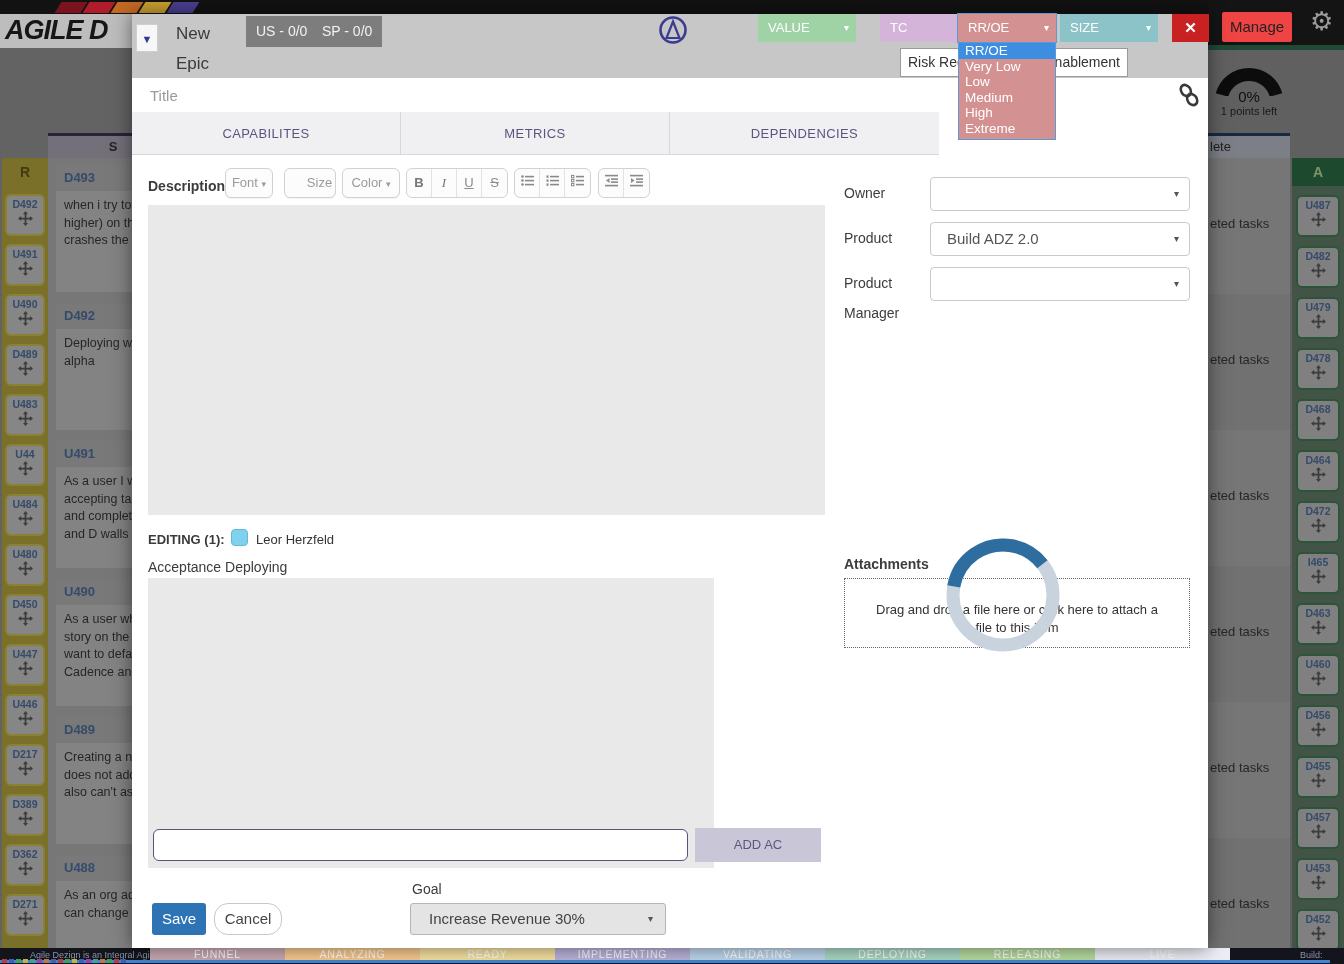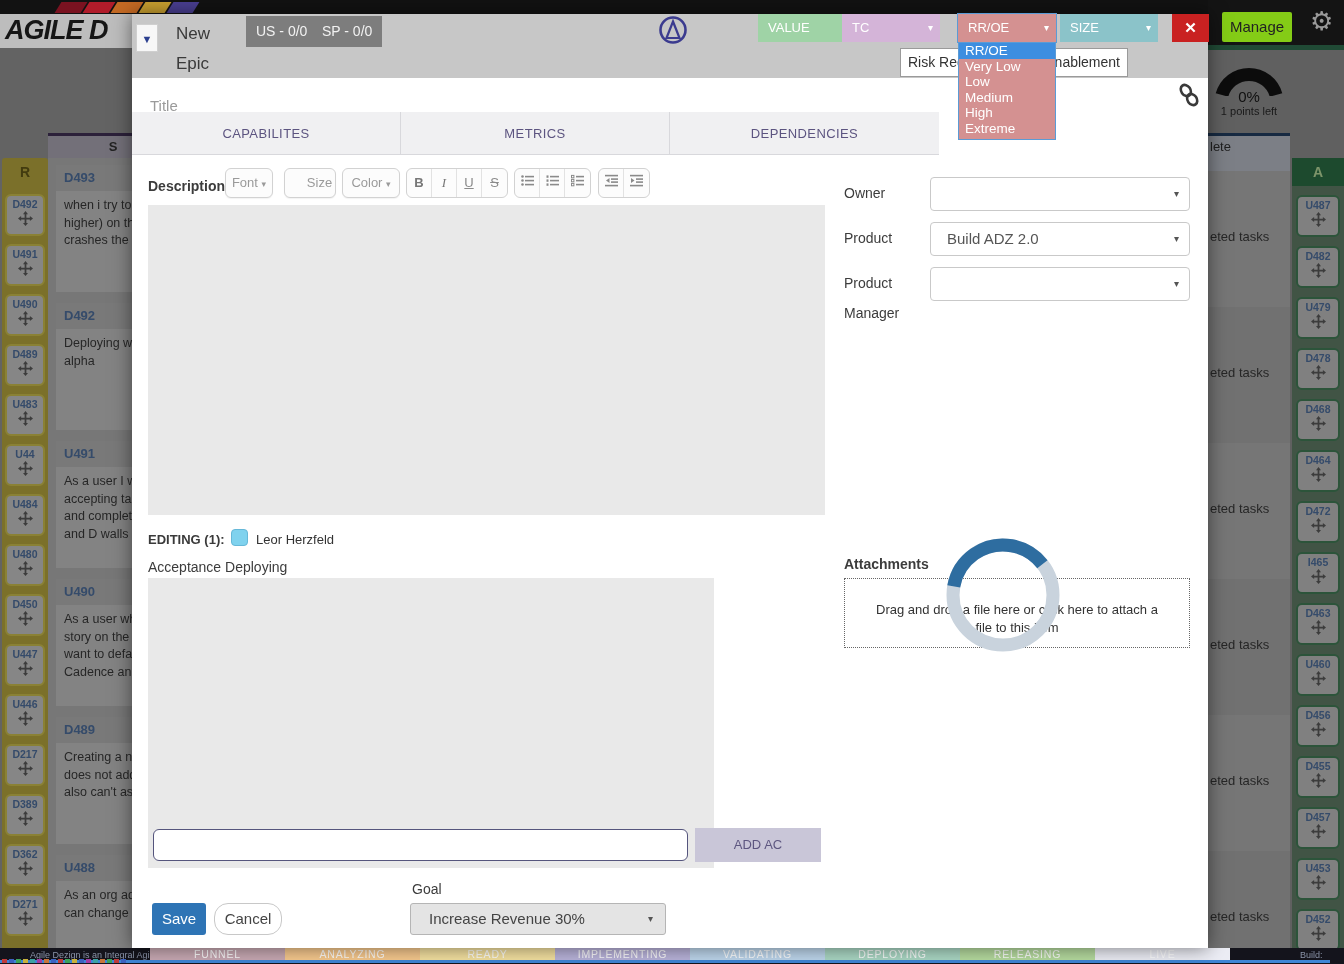--- a/index.html
+++ b/index.html
@@ -7,41 +7,41 @@
   #canvas { position:relative; width:1344px; height:964px; overflow:hidden; background:#8c8c8c; font-family:"Liberation Sans", sans-serif; }
   .abs { position:absolute; }
 
   
   .topbar { left:0; top:0; width:1344px; height:14px; background:#121212; z-index:6; }
   .logo-block { left:0; top:14px; width:132px; height:34px; background:#bdbdbd; z-index:6; overflow:hidden; }
   .logo-text { position:absolute; left:5px; top:1px; font-size:27px; font-weight:bold; font-style:italic; letter-spacing:-1px; color:#161616; }
   .stripes { position:absolute; left:56px; top:-12px; display:flex; z-index:7; }
   .stripe { width:26px; height:11px; transform:skewX(-32deg); margin-right:2px; }
   .topright { left:1208px; top:0; width:136px; height:45px; background:#141414; z-index:6; }
-  .manage-btn { position:absolute; left:14px; top:12px; width:70px; height:30px; background:#84cc16; color:#222; font-size:15px; text-align:center; line-height:30px; border-radius:2px; cursor:pointer; }
+  .manage-btn { position:absolute; left:14px; top:12px; width:70px; height:30px; background:#ef4444; color:#222; font-size:15px; text-align:center; line-height:30px; border-radius:2px; cursor:pointer; }
   .gear { position:absolute; left:102px; top:6px; font-size:26px; color:#9a9a9a; cursor:pointer; }
   .greenstrip { left:1208px; top:45px; width:136px; height:5px; background:#2a6a4a; z-index:1; }
 
   
   .board-left-bg { left:0; top:48px; width:132px; height:900px; background:#919191; z-index:1; }
   .r-col { left:2px; top:158px; width:46px; height:790px; background:#b5a53a; z-index:2; border-radius:3px 3px 0 0; }
   .r-head { height:28px; text-align:center; font-weight:bold; font-size:14px; color:#5f5410; line-height:28px; }
   .mini-card { width:40px; height:42px; margin:0 auto 8px auto; background:#c6c6c6; border:2px solid #cdbf4a; border-radius:6px; text-align:center; }
   .mini-card .cid { font-size:10.5px; font-weight:bold; color:#4a6c9c; display:block; margin-top:2px; }
   .mini-card svg { margin-top:1px; }
   .s-col { left:48px; top:133px; width:130px; height:815px; background:#b0b0b0; z-index:2; }
   .s-head { height:25px; background:#a9a5b2; border-top:3px solid #3d2b52; text-align:center; font-size:13px; font-weight:bold; color:#2d2d2d; line-height:22px; }
   .s-card { width:114px; margin:0 0 11px 8px; height:127px; background:#c2c2c2; overflow:hidden; }
   .s-card .hd { height:26px; background:#b2b2b2; font-size:13px; font-weight:bold; color:#4a6c9c; line-height:26px; padding-left:8px; }
   .s-card .bd { padding:6px 0 0 8px; font-size:12.5px; color:#333; line-height:1.4; white-space:pre-line; }
   .gauge-wrap { left:1208px; top:50px; width:82px; height:83px; z-index:1; text-align:center; }
   .gauge-pct { font-size:15px; color:#111; margin-top:-12px; }
   .gauge-pts { font-size:11px; color:#222; }
   .complete-col { left:1208px; top:133px; width:82px; height:815px; background:#a6a6a6; z-index:2; }
-  .complete-head { height:38px; background:#b7bcc7; border-top:3px solid #1c3a5e; font-size:13px; color:#2a2a2a; line-height:22px; padding-left:2px; }
+  .complete-head { height:25px; background:#b7bcc7; border-top:3px solid #1c3a5e; font-size:13px; color:#2a2a2a; line-height:22px; padding-left:2px; }
   .complete-row { height:136px; font-size:13px; color:#333; }
   .complete-row:nth-child(odd) { background:#aeaeae; }
   .complete-row span { display:block; padding:58px 0 0 2px; }
   .a-col { left:1292px; top:158px; width:52px; height:790px; background:#5d7a63; z-index:2; }
   .a-head { height:28px; background:#256b40; text-align:center; font-weight:bold; font-size:14px; color:#b9dc9b; line-height:28px; }
   .a-col .mini-card { width:44px; border-color:#3c7a52; background:#bdbdbd; margin-bottom:9px; }
   .dim { left:0; top:0; width:1344px; height:948px; background:rgba(15,15,15,0.35); z-index:4; pointer-events:none; }
 
   
   .modal { left:132px; top:14px; width:1076px; height:934px; background:#ffffff; z-index:10; box-shadow:0 0 18px rgba(0,0,0,0.5); }
@@ -51,21 +51,21 @@
   .badge { position:absolute; top:2px; height:31px; background:#7d7d7d; color:#f2f2f2; font-size:14px; text-align:center; line-height:31px; padding:0 10px; }
   .hdrop { position:absolute; top:0; width:98px; height:28px; color:#fff; font-size:13px; line-height:28px; padding-left:10px; cursor:pointer; }
   .hdrop .caret { position:absolute; right:7px; top:0; font-size:10px; }
   .close-btn { position:absolute; left:1040px; top:0; width:37px; height:28px; background:#c92121; color:#fff; font-weight:bold; font-size:15px; text-align:center; line-height:28px; cursor:pointer; }
   .tooltip { position:absolute; left:768px; top:34px; width:228px; height:29px; background:#fff; border:1px solid #9a9a9a; z-index:11; font-size:14px; color:#333; line-height:27px; }
   .tooltip .lf { position:absolute; left:7px; } .tooltip .rf { position:absolute; right:7px; }
   .rroe-menu { position:absolute; left:826px; top:28px; width:98px; z-index:12; background:#d49191; border:1px solid #5b9bd5; padding-bottom:3px; }
   .rroe-item { color:#fff; font-size:13.5px; line-height:15.5px; padding-left:6px; cursor:pointer; }
   .rroe-item.sel { background:#3d8ee0; }
   .title-row { position:absolute; left:0; top:64px; width:1076px; height:34px; background:#fff; }
-  .title-input { position:absolute; left:18px; top:15px; width:1000px; height:24px; border:none; outline:none; font-size:15px; color:#14532d; font-family:"Liberation Sans",sans-serif; }
+  .title-input { position:absolute; left:18px; top:5px; width:1000px; height:24px; border:none; outline:none; font-size:15px; color:#14532d; font-family:"Liberation Sans",sans-serif; }
   .title-input::placeholder { color:#9a9a9a; }
   .link-icon { position:absolute; left:1046px; top:4px; cursor:pointer; }
   .tabs { position:absolute; left:0; top:98px; width:1076px; height:43px; display:flex; }
   .tab { width:269px; height:43px; background:#f0f0f2; border-right:1px solid #d8d8dc; border-bottom:1px solid #d8d8dc; color:#5c5480; font-size:13px; text-align:center; line-height:43px; letter-spacing:0.4px; cursor:pointer; }
   .tab.active { background:#c7c4d8; color:#45406a; border-bottom:none; }
 
   
   .lbl { position:absolute; font-size:14px; color:#3c3c3c; }
   .tb-btn { position:absolute; top:154px; height:30px; background:#fcfcfc; border:1px solid #d2d2d2; border-radius:6px; color:#9a9a9a; font-size:13px; text-align:center; line-height:28px; cursor:pointer; box-shadow:0 1px 1px rgba(0,0,0,0.05); }
   .tb-group { position:absolute; top:154px; height:30px; display:flex; border:1px solid #d2d2d2; border-radius:6px; overflow:hidden; background:#fcfcfc; }
@@ -447,21 +447,21 @@
 
       <svg class="abs" style="left:526px; top:1px;" width="30" height="30" viewBox="0 0 30 30">
         <circle cx="15" cy="15" r="12.5" fill="none" stroke="#3b3b8f" stroke-width="2.6"></circle>
         <path d="M15 6.5 L21.5 23 H8.5 Z" fill="none" stroke="#3b3b8f" stroke-width="2.2"></path>
       </svg>
 
       <div class="hdrop" style="left: 626px; background: rgb(159, 211, 166);">
         <span>VALUE</span>
         <span class="caret">▾</span>
       </div>
-      <div class="hdrop" style="left: 710px; background: rgb(212, 180, 216);">
+      <div class="hdrop" style="left: 748px; background: rgb(212, 180, 216);">
         <span>TC</span>
         <span class="caret">▾</span>
       </div>
       <div class="hdrop" style="left: 826px; outline: rgb(91, 155, 213) solid 1px; background: rgb(212, 145, 145);">
         <span>RR/OE</span>
         <span class="caret">▾</span>
       </div>
       <div class="hdrop" style="left: 928px; background: rgb(139, 195, 201);">
         <span>SIZE</span>
         <span class="caret">▾</span>

